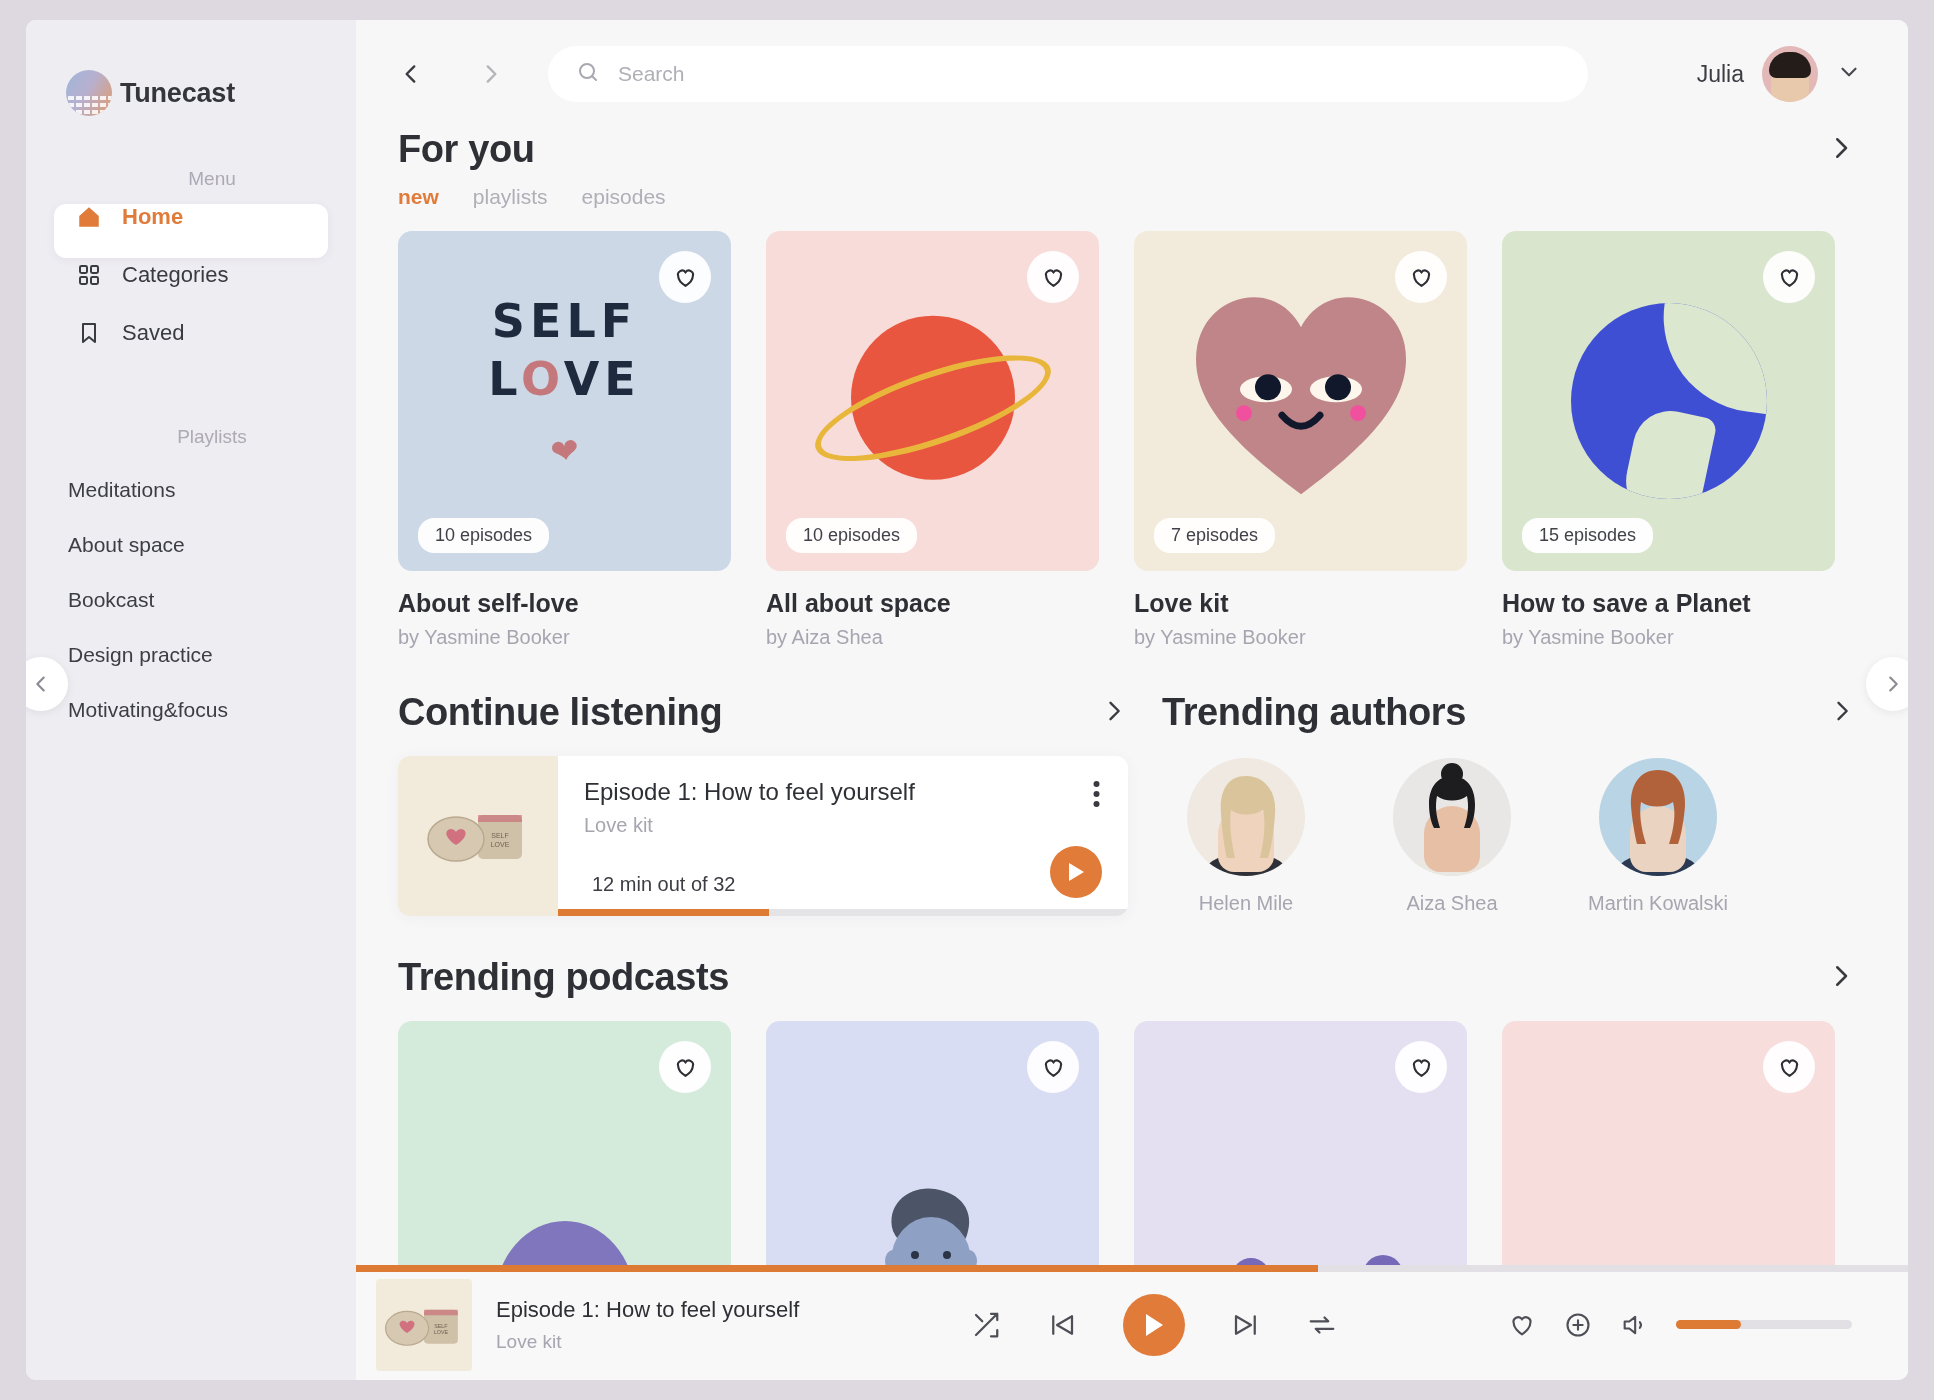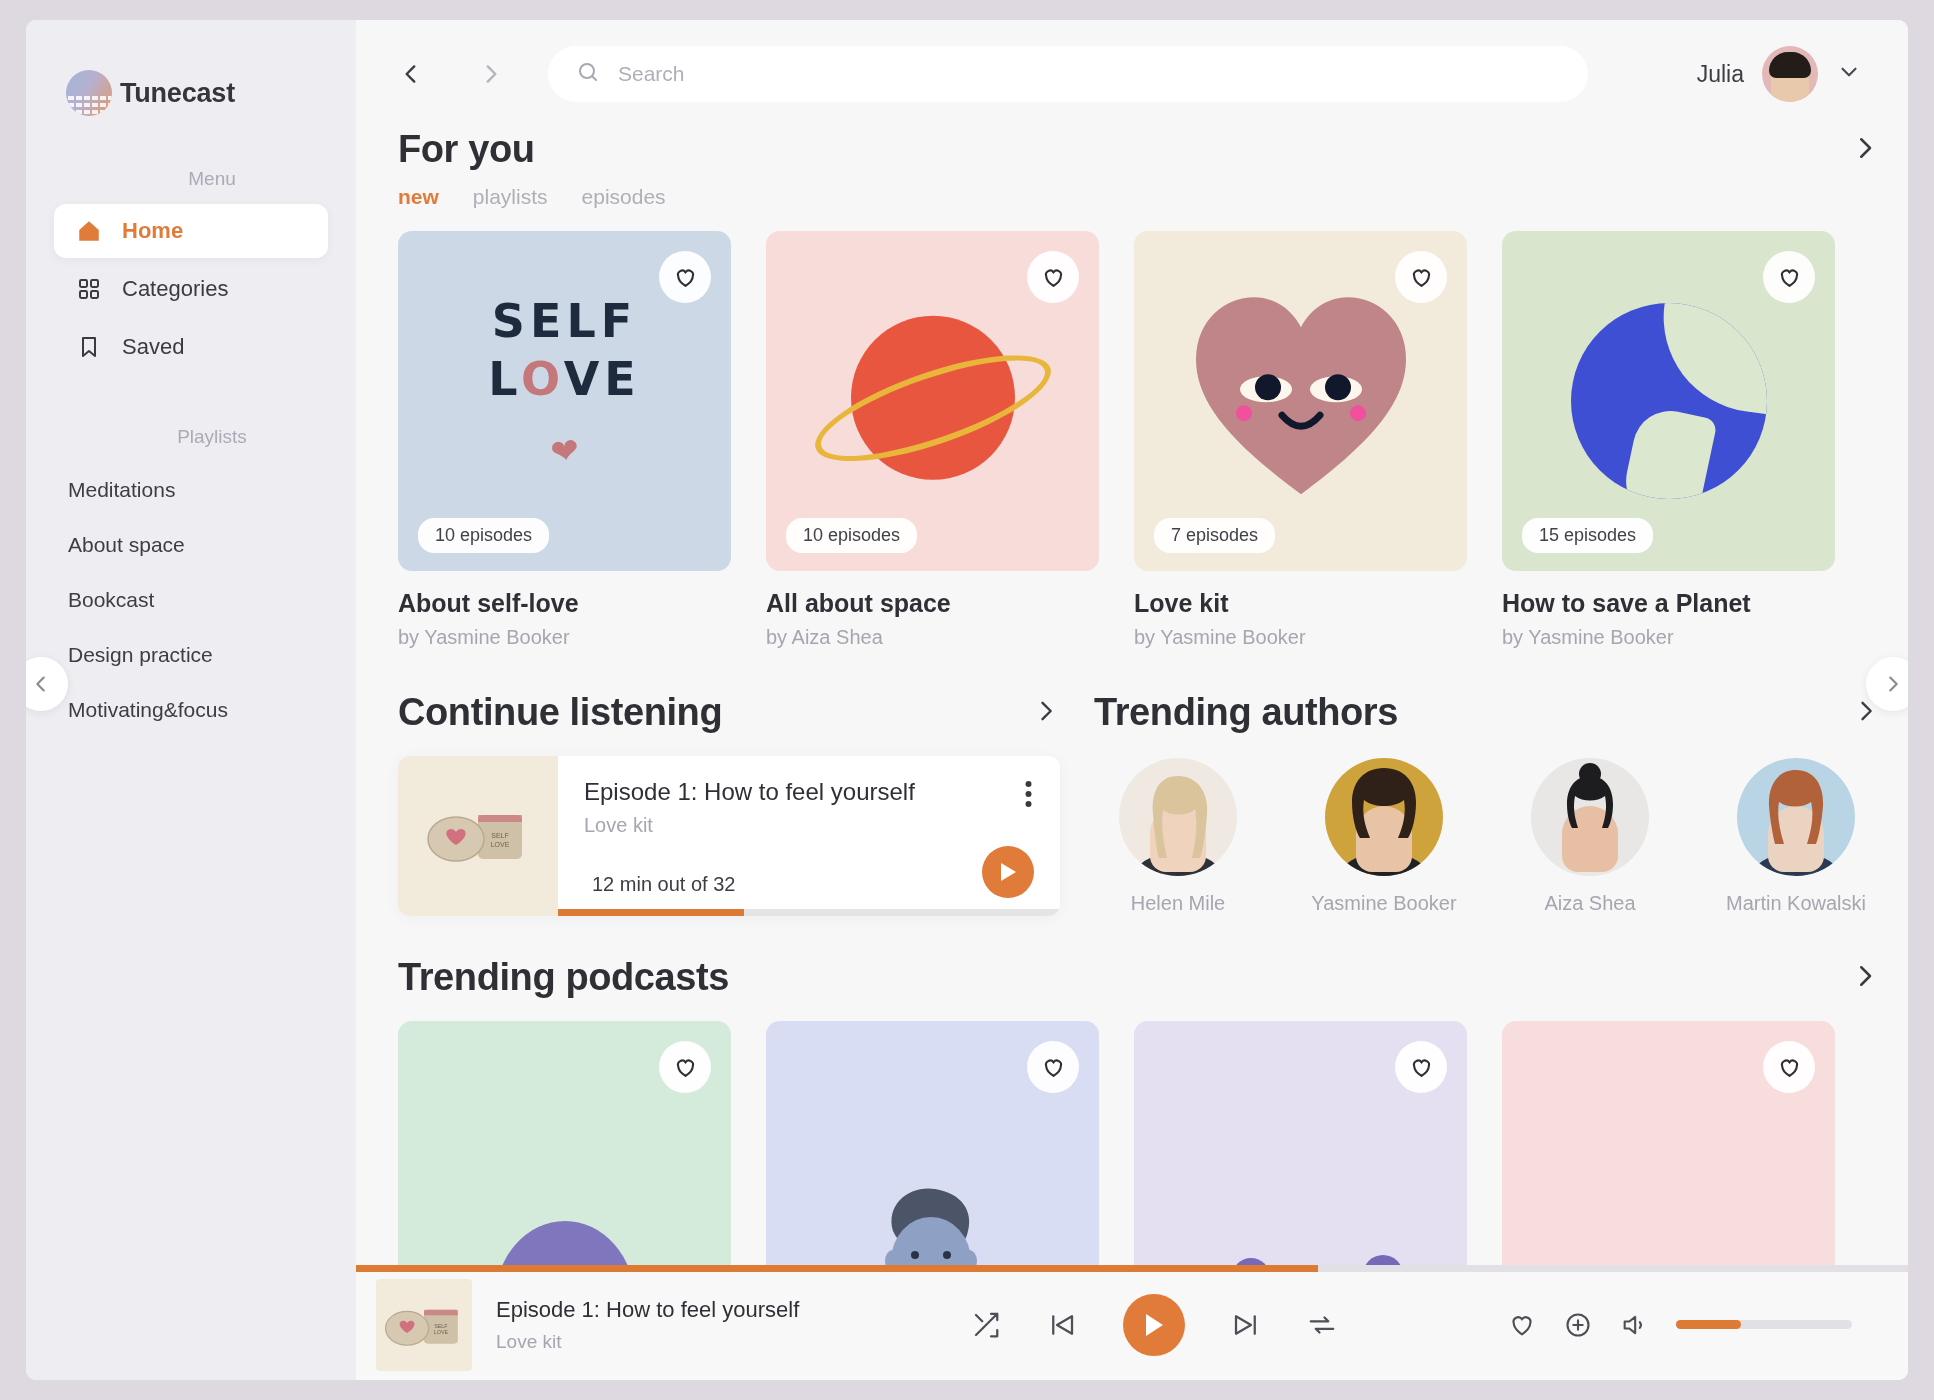--- a/index.html
+++ b/index.html
@@ -41,21 +41,21 @@
   .brand-logo .w1 { top: 26px; }
   .brand-logo .w2 { top: 33px; }
   .brand-logo .w3 { top: 40px; }
   .brand-name { font-size: 27px; font-weight: 700; color: #35363b; letter-spacing: -.2px; }
 
   .section-label {
     font-size: 19px; color: #adaab6; padding: 0 0 0 42px;
     margin-top: 52px; margin-bottom: 14px; font-weight: 400; text-align: center;
   }
   .nav-item {
-    display: flex; align-items: center; gap: 20px;
+    display: flex; align-items: flex-start; gap: 20px;
     height: 54px; margin: 4px 28px; padding-left: 22px;
     border-radius: 12px; cursor: pointer;
   }
   .nav-item.active { background: #ffffff; box-shadow: 0 2px 10px rgba(80,70,100,.06); }
   .nav-label { font-size: 22px; color: #3a3b41; font-weight: 500; }
   .nav-item.active .nav-label { color: #e07b39; font-weight: 600; }
   .nav-icon { width: 26px; height: 26px; display: flex; align-items: center; justify-content: center; }
 
   .playlist-item {
     font-size: 21px; color: #3d3e44; padding: 0 0 0 42px;
@@ -93,21 +93,21 @@
   .avatar .face {
     position: absolute; left: 50%; transform: translateX(-50%);
     bottom: 0; width: 38px; height: 42px; border-radius: 19px 19px 6px 6px;
     background: #e9c9ab;
   }
   .avatar .hair {
     position: absolute; left: 50%; transform: translateX(-50%); top: 6px;
     width: 42px; height: 26px; border-radius: 21px 21px 8px 8px; background: #241c18;
   }
 
-  .content { padding: 0 28px 0 42px; height: calc(100% - 108px); overflow: hidden; }
+  .content { padding: 0 52px 0 42px; height: calc(100% - 108px); overflow: hidden; }
 
   .sec-head { display: flex; align-items: center; }
   .sec-title { font-size: 38px; font-weight: 700; color: #2f3035; letter-spacing: -.4px; }
   .sec-arrow { margin-left: auto; cursor: pointer; }
 
   .tabs { display: flex; gap: 34px; margin-top: 14px; }
   .tab { font-size: 21px; color: #b0aeb7; cursor: pointer; }
   .tab.active { color: #e07b39; font-weight: 700; }
 
   .cards { display: flex; gap: 35px; margin-top: 22px; }
@@ -515,30 +515,20 @@
               <div class="author-pic" id="ap0" style="background: rgb(239, 233, 226);">
                 <span class="ap-body" id="ab0" style="background: rgb(46, 49, 56);"></span>
                   <span class="ap-face" id="af0" style="background: rgb(240, 211, 189);"></span>
                 <svg class="ap-hair" id="ah0" width="74" height="86" viewBox="0 0 74 86" style="top:16px">
                     <path d="M37 2C18 2 10 18 12 40c1 16 4 38 6 44h8c-4-18-6-34-4-48 8 6 22 6 32 0 3 14 1 30-3 48h8c3-8 6-28 7-44C68 18 56 2 37 2z" fill="#d9c49b"></path>
                   </svg>
               </div>
               <div class="author-name">Helen Mile</div>
             </div>
             <div class="author">
-              <div class="author-pic" id="ap1" style="background: rgb(207, 163, 60);">
-                <span class="ap-body" id="ab1" style="background: rgb(31, 33, 38);"></span>
-                  <span class="ap-face" id="af1" style="background: rgb(232, 195, 166);"></span>
-                <svg class="ap-hair" id="ah1" width="80" height="78" viewBox="0 0 80 78" style="top:8px">
-                    <path d="M40 2C20 2 8 16 8 36c0 16 4 30 8 36h10c-6-14-8-26-6-38 10 8 30 8 40 0 2 12 0 24-6 38h10c4-6 8-20 8-36C72 16 60 2 40 2z" fill="#2f2018"></path>
-                  </svg>
-              </div>
-              <div class="author-name">Yasmine Booker</div>
-            </div>
-            <div class="author">
               <div class="author-pic" id="ap2" style="background: rgb(233, 231, 230);">
                 <span class="ap-body" id="ab2" style="background: rgb(235, 231, 227);"></span>
                   <span class="ap-face" id="af2" style="background: rgb(230, 191, 164);"></span>
                 <svg class="ap-hair" id="ah2" width="70" height="72" viewBox="0 0 70 72" style="top:4px">
                     <circle cx="35" cy="12" r="11" fill="#1d1c1e"></circle>
                     <path d="M35 14C20 14 12 26 12 42c0 10 2 18 5 24h6c-4-12-5-22-3-32 8 6 22 6 30 0 2 10 1 20-3 32h6c3-6 5-14 5-24C58 26 50 14 35 14z" fill="#1d1c1e"></path>
                   </svg>
               </div>
               <div class="author-name">Aiza Shea</div>
             </div>

